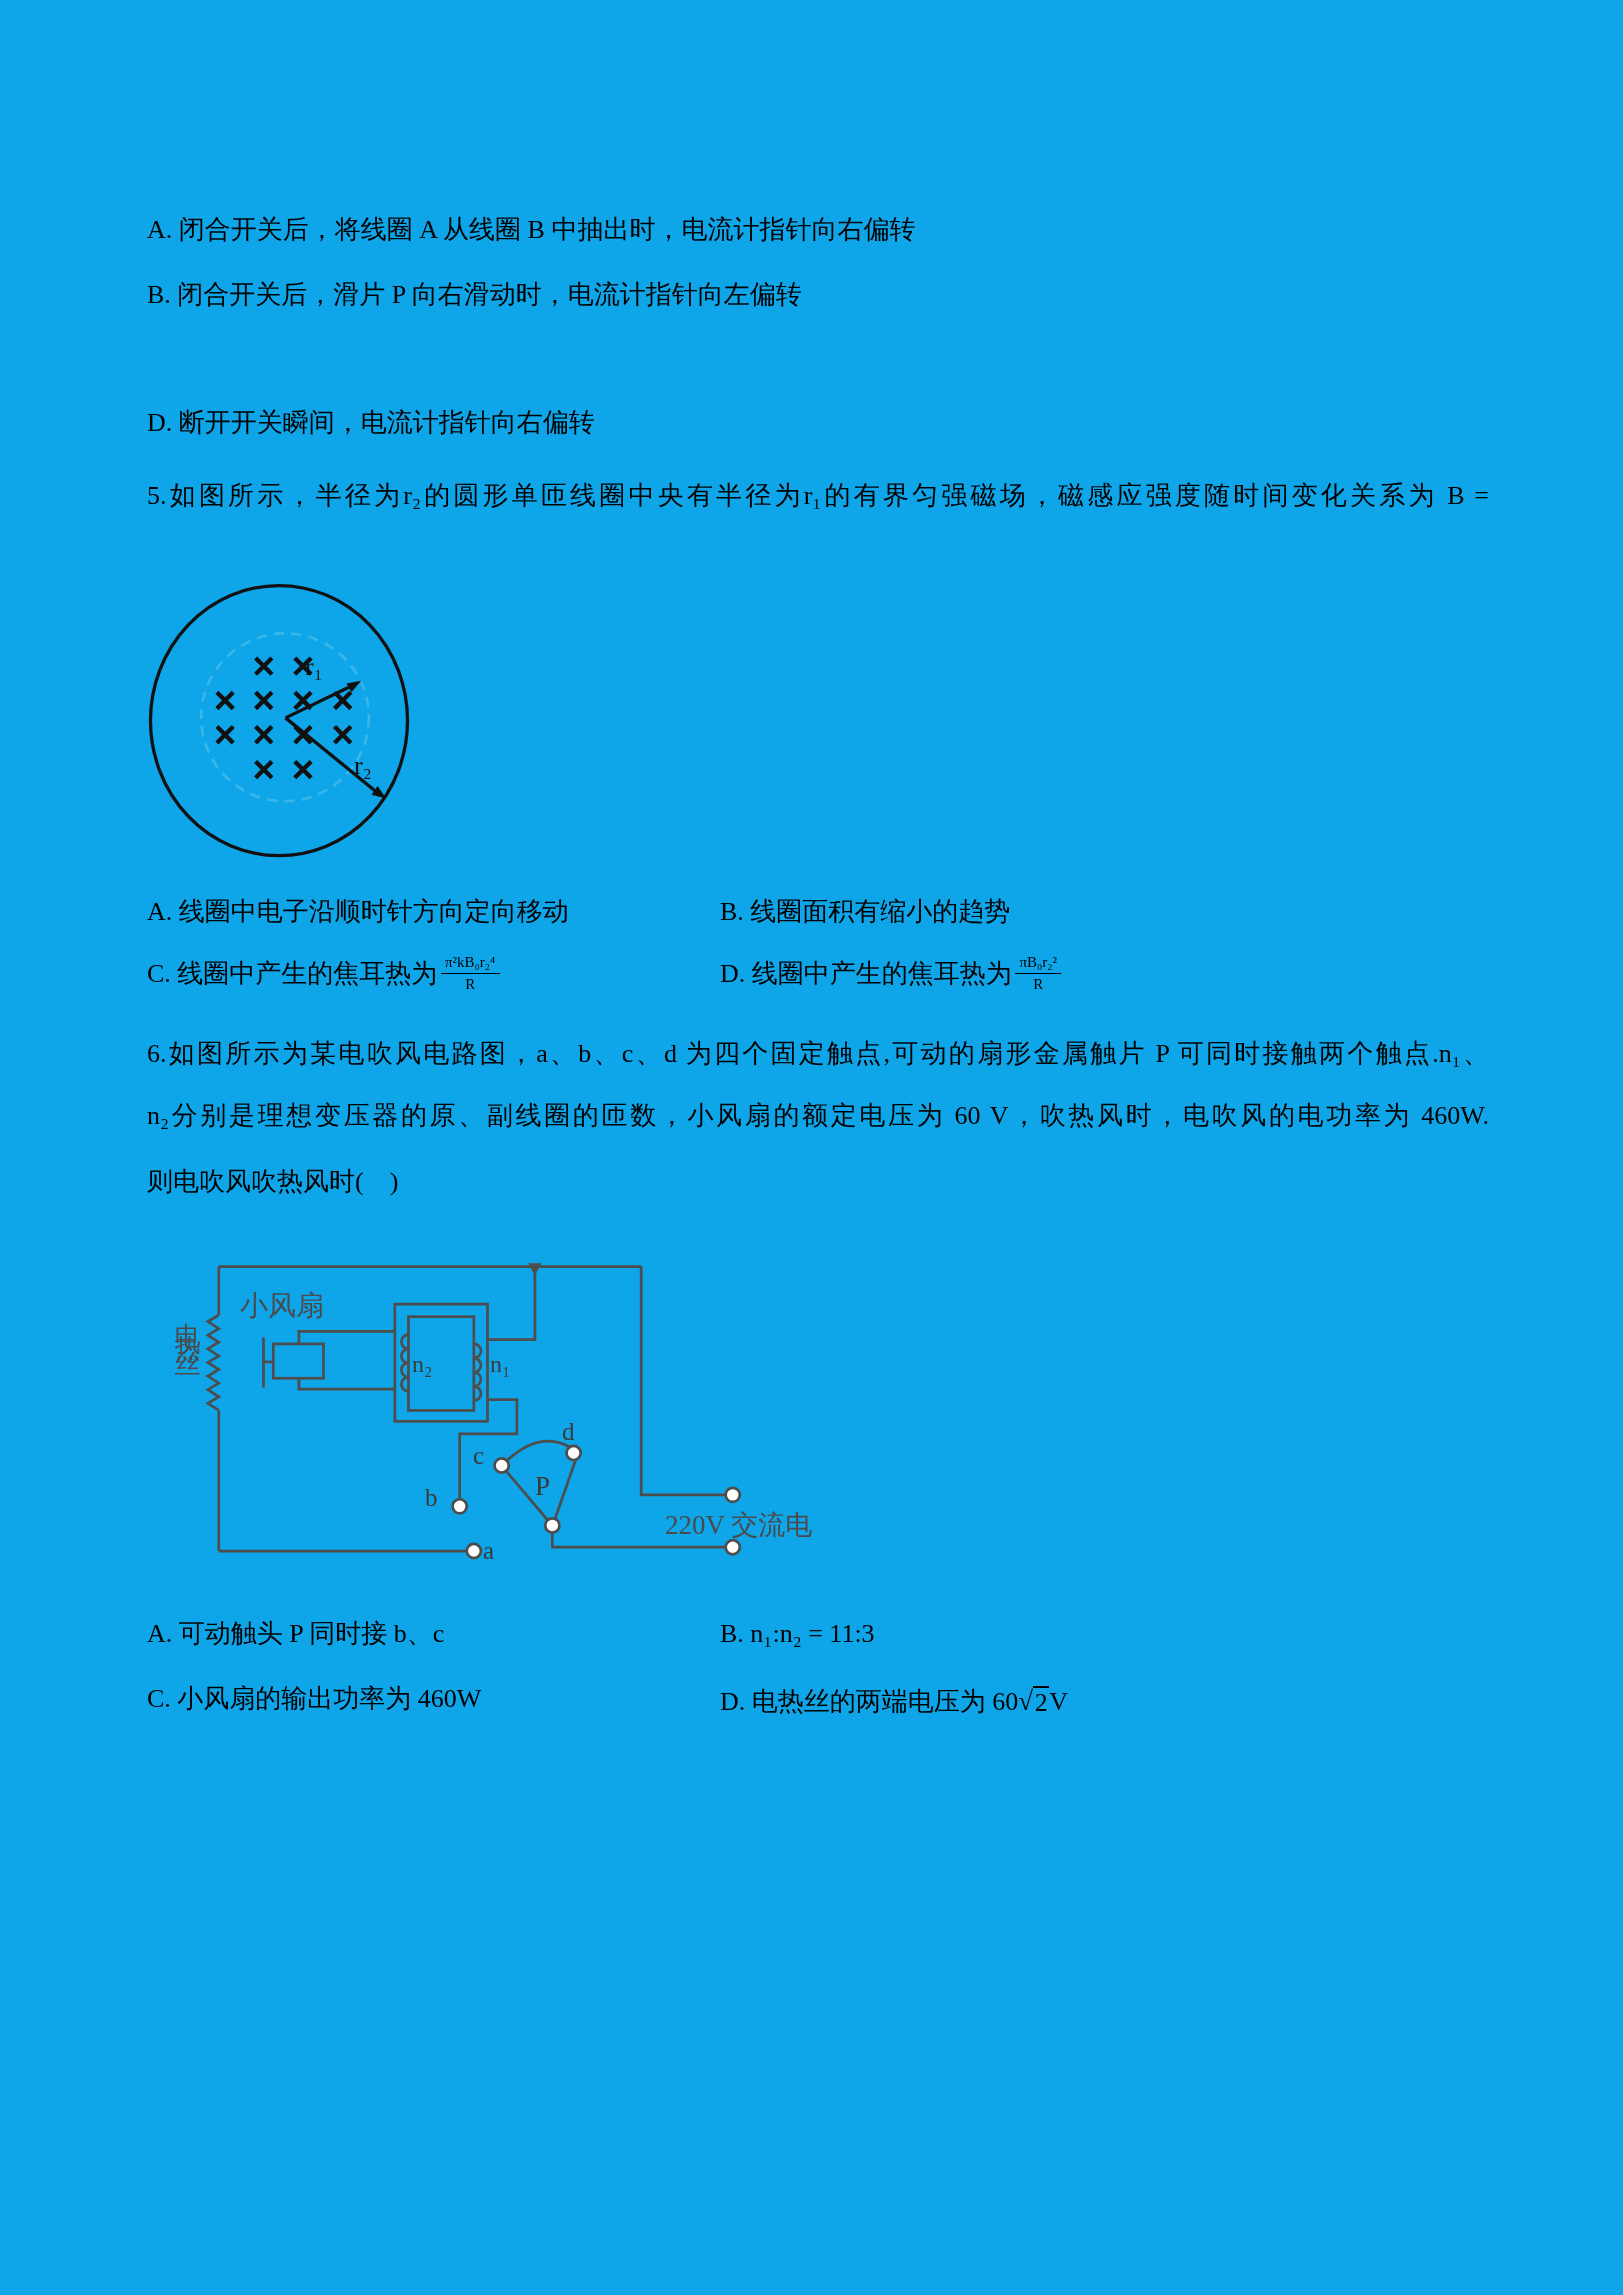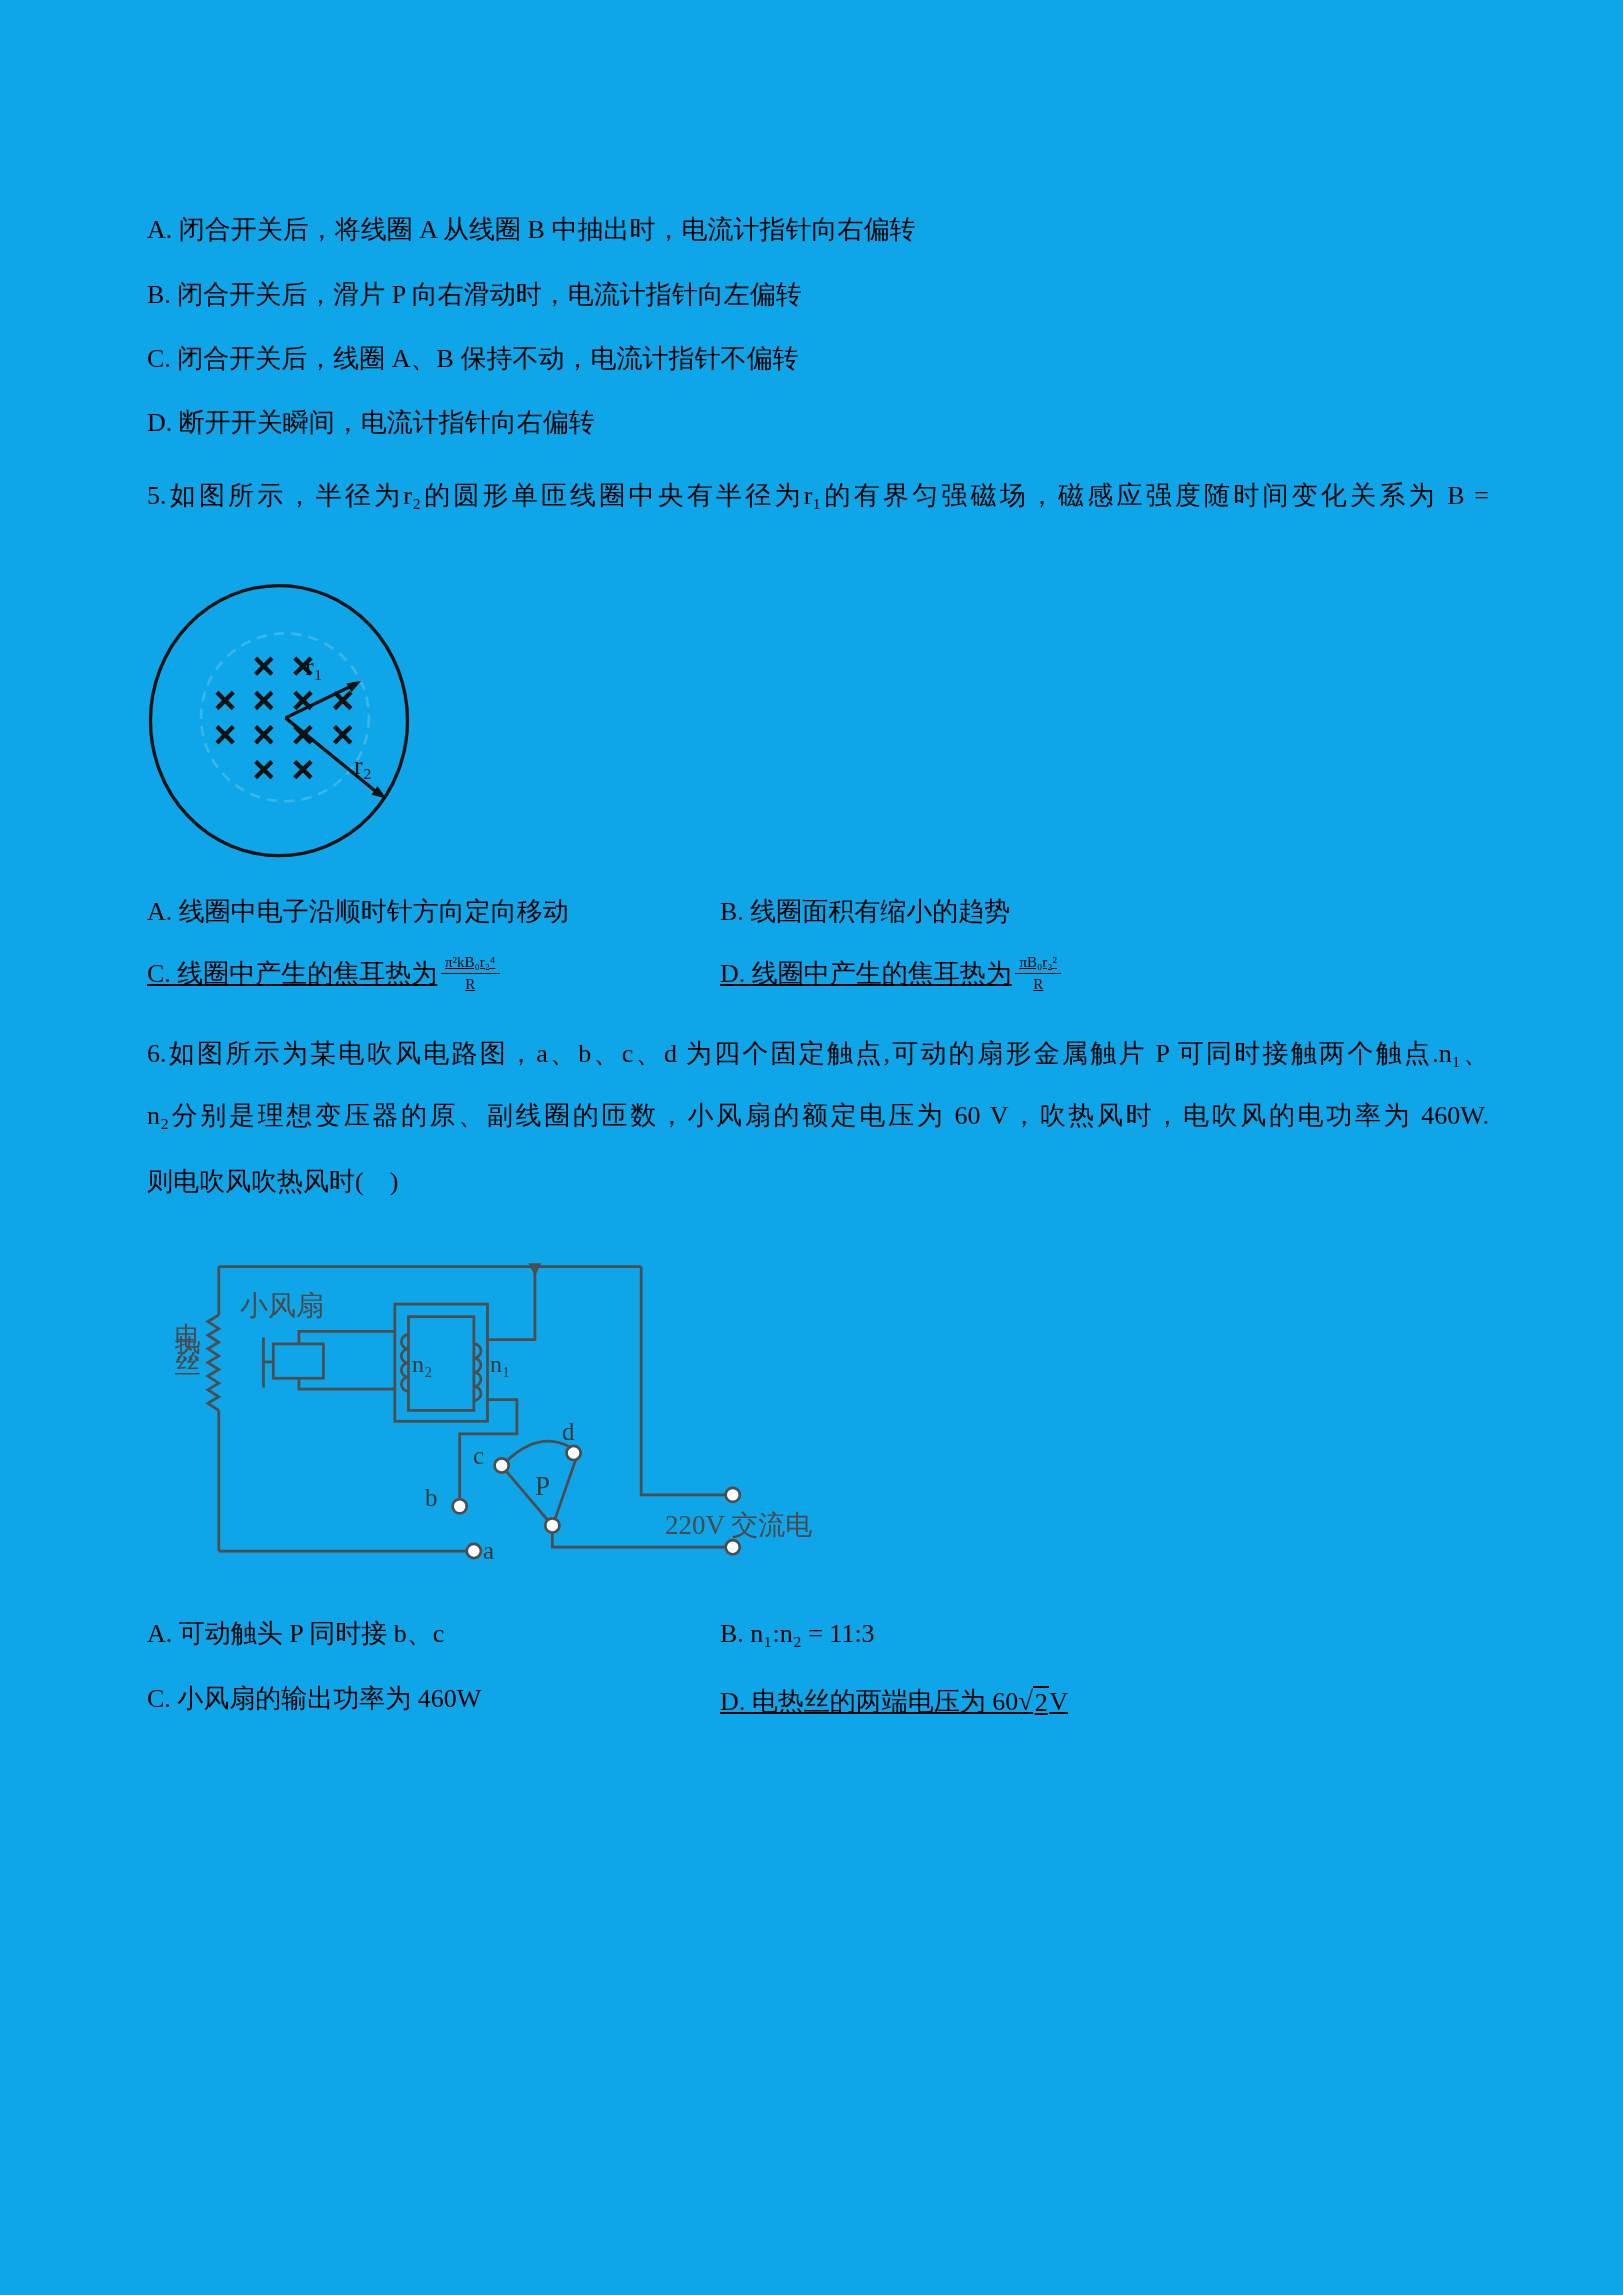--- a/index.html
+++ b/index.html
@@ -27,21 +27,20 @@
     text-align-last:justify;
   }
   .col2{left:720px;}
   .optrow{
     position:absolute;
     left:147px;
     display:flex;
     align-items:center;
     font-size:26px;
     white-space:nowrap;
-    text-decoration:underline;
   }
   .frac{
     display:inline-block;
     text-align:center;
     vertical-align:middle;
     font-size:15px;
     line-height:1.05;
     margin-left:3.3px;
   }
   .frac .num{display:block;border-bottom:1.6px solid #000;padding:0 4.4px 2.7px;}
@@ -70,21 +69,20 @@
   }
   svg{position:absolute;}
 </style>
 </head>
 <body>
 
 <div id="page">
 
   <div class="tline" style="top:215px">A. 闭合开关后，将线圈 A 从线圈 B 中抽出时，电流计指针向右偏转</div>
   <div class="tline" style="top:280px">B. 闭合开关后，滑片 P 向右滑动时，电流计指针向左偏转</div>
-  <div class="tline" style="top:344px">C. 闭合开关后，线圈 A、B 保持不动，电流计指针不偏转</div>
   <div class="tline" style="top:408px">D. 断开开关瞬间，电流计指针向右偏转</div>
 
   <div class="tline wide" style="top:481px">5.如图所示，半径为r₂的圆形单匝线圈中央有半径为r₁的有界匀强磁场，磁感应强度随时间变化关系为 B =</div>
 
   <svg style="left:142px;top:579px" width="274" height="281" viewBox="0 0 502 516">
     <g fill="none" stroke="#111111">
       <ellipse cx="251" cy="260" rx="236" ry="248" stroke-width="6"></ellipse>
       <circle cx="262" cy="254" r="154" stroke="#38b6e8" stroke-width="5" stroke-dasharray="19 13"></circle>
       <g stroke-width="8">
         <g>

